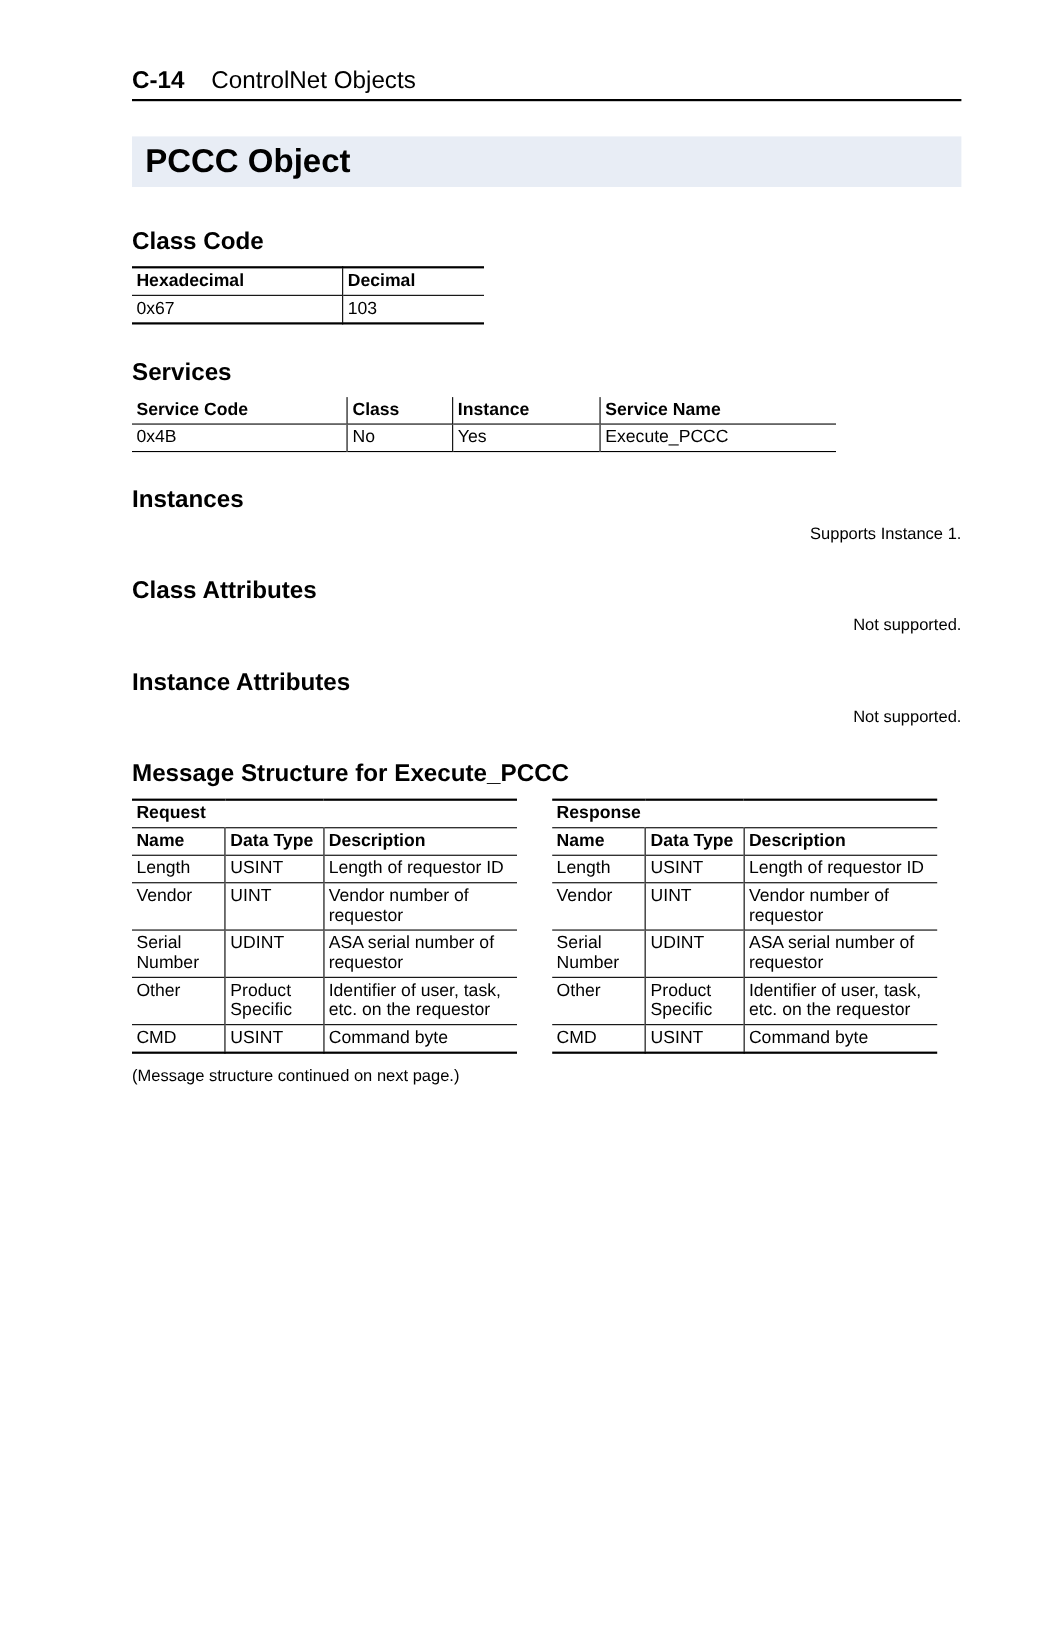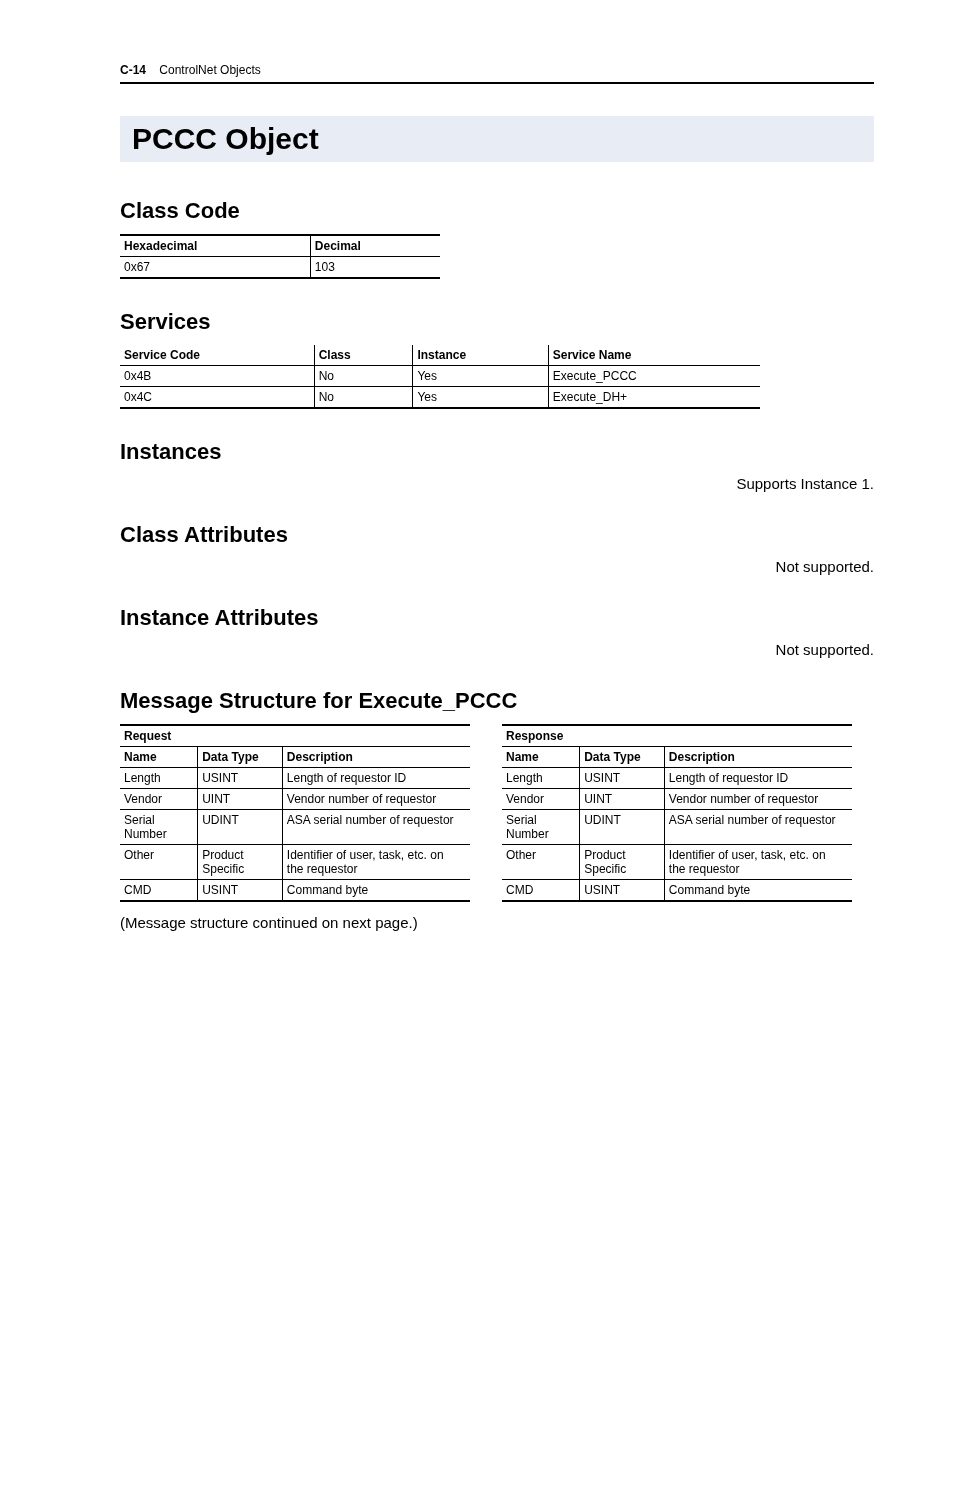--- a/index.html
+++ b/index.html
@@ -10,21 +10,21 @@
     font-size: 16px;
     width: 954px;
     box-sizing: border-box;
   }
   .page-header {
     border-bottom: 2px solid #000;
     padding-bottom: 4px;
     margin-bottom: 32px;
   }
   .page-header-text {
-    font-size: 12px;
+    font-size: 22px;
   }
   .page-header-text .pagenum {
     font-weight: bold;
   }
   .title-band {
     background: #e8edf5;
     padding: 6px 12px;
     margin-bottom: 36px;
   }
   .title-band h1 {
@@ -39,21 +39,21 @@
     margin-bottom: 10px;
   }
   p.body {
     font-family: Liberation Sans, sans-serif;
     font-size: 15px;
     margin: 6px 0 8px 0;
     text-align: right;
   }
   table {
     border-collapse: collapse;
-    font-size: 12px;
+    font-size: 16px;
   }
   table.classcode {
     width: 320px;
   }
   table.services {
     width: 640px;
   }
   th, td {
     text-align: left;
     padding: 3px 8px 3px 4px;
@@ -116,26 +116,20 @@
     <th class="vsep">Class</th>
     <th class="vsep">Instance</th>
     <th class="vsep">Service Name</th>
   </tr>
   <tr class="rline-thin">
     <td>0x4B</td>
     <td class="vsep">No</td>
     <td class="vsep">Yes</td>
     <td class="vsep">Execute_PCCC</td>
   </tr>
-  <tr class="tline-bottom">
-    <td>0x4C</td>
-    <td class="vsep">No</td>
-    <td class="vsep">Yes</td>
-    <td class="vsep">Execute_DH+</td>
-  </tr>
 </tbody>
   </table>
 
 <h2 class="section">Instances</h2>
 <p class="body">Supports Instance 1.</p>
 
 <h2 class="section">Class Attributes</h2>
 <p class="body">Not supported.</p>
 
 <h2 class="section">Instance Attributes</h2>

